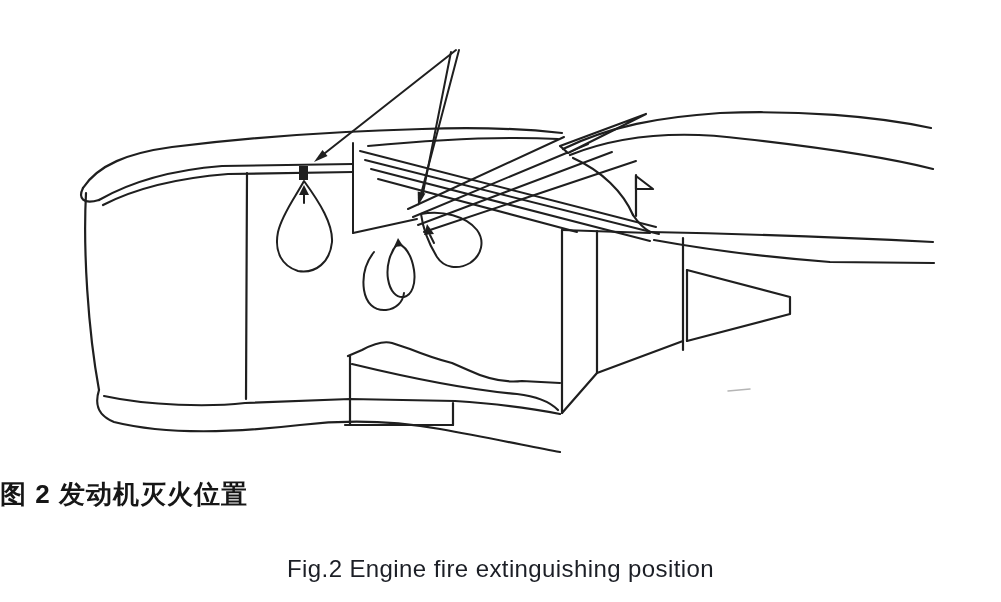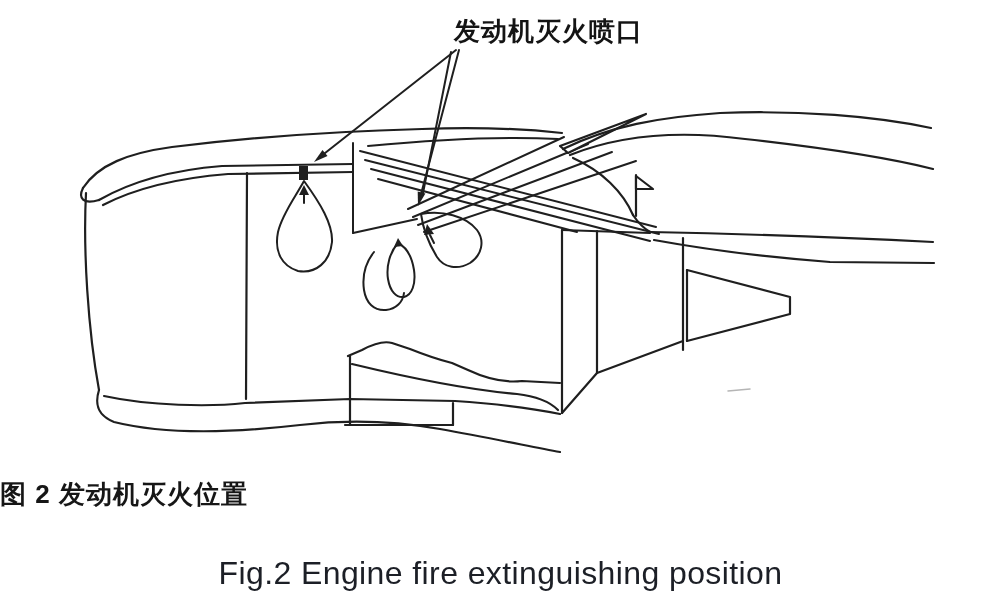--- a/index.html
+++ b/index.html
@@ -15,21 +15,21 @@
     font-size:26px; font-weight:700; letter-spacing:1px;
     color:#141414; white-space:nowrap;
   }
   .caption-zh {
     position:absolute; left:0; right:0; top:477px;
     text-align:left; font-size:26px; font-weight:600;
     letter-spacing:1px; color:#161616;
   }
   .caption-en {
     position:absolute; left:0; right:0; top:555px;
-    text-align:center; font-size:32px; font-weight:400;
+    text-align:center; font-size:24px; font-weight:400;
     letter-spacing:0.4px; color:#1c1f26;
   }
 </style>
 </head>
 <body>
 
 <div class="stage">
 
   <svg class="diagram-svg" width="1001" height="602" viewBox="0 0 1001 602" fill="none" stroke="#1f1f1f" stroke-width="2.2" stroke-linecap="round" stroke-linejoin="round">
 
@@ -119,16 +119,15 @@
 
     <g stroke-width="2">
       <path d="M 456,50 L 320,157"></path>
       <path d="M 459,50 L 420,198"></path>
       <path d="M 451,52 L 423,193"></path>
       <path d="M 314,162 L 327.5,156.1 L 322.5,149.9 Z" fill="#1f1f1f" stroke="none"></path>
       <path d="M 418,206 L 425.4,193.5 L 417.7,191.5 Z" fill="#1f1f1f" stroke="none"></path>
     </g>
   </svg>
 
-  <div class="annotation-label">发动机灭火喷口</div>
   <div class="caption-zh">图 2 发动机灭火位置</div>
   <div class="caption-en">Fig.2 Engine fire extinguishing position</div>
 </div>
 
 </body></html>

